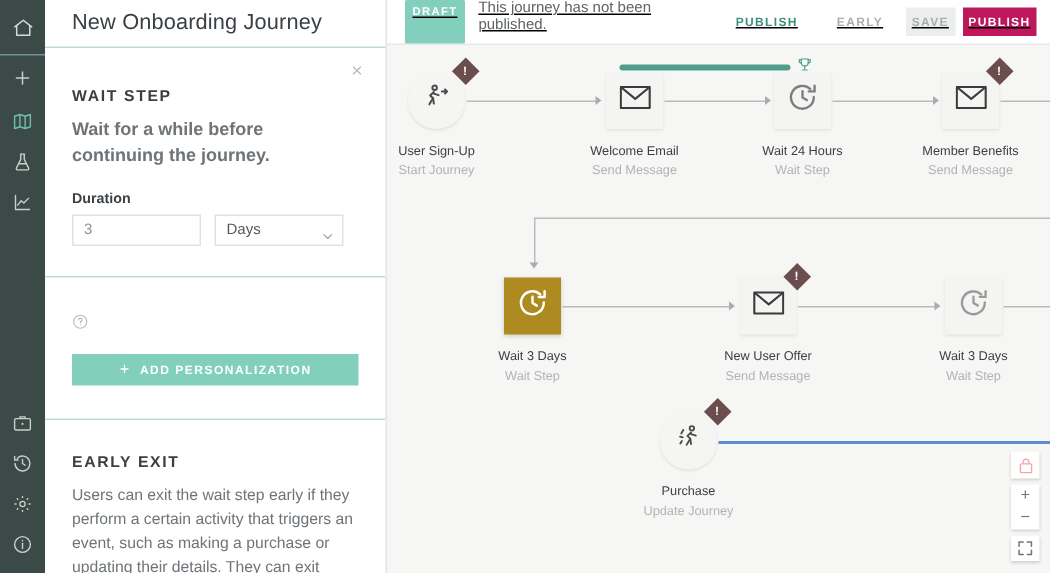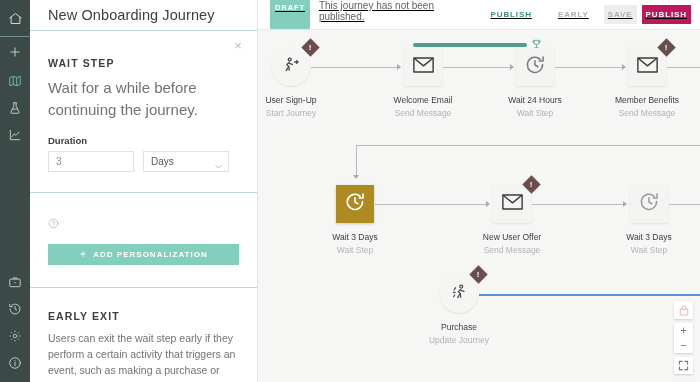--- a/index.html
+++ b/index.html
@@ -53,21 +53,21 @@
   .close-x {
     position: absolute; right: 12px; top: 8px;
     width: 14px; height: 14px; cursor: pointer;
     color: #b9bcbe; font-size: 13px; line-height: 14px; text-align: center;
   }
   .sect-head {
     font-size: 10.5px; font-weight: 700; letter-spacing: 1.1px;
     color: #3b4044; text-transform: uppercase;
     margin-bottom: 8px;
   }
-  .sect-desc { font-size: 15px; color: #6e7478; line-height: 1.45; }
+  .sect-desc { font-size: 12px; color: #6e7478; line-height: 1.45; font-weight: bold; }
   .field-label {
     font-size: 9.5px; font-weight: 700; color: #3b4044;
     margin-top: 15px; margin-bottom: 5px;
   }
   .field-row { display: flex; gap: 9px; }
   .txt-input {
     width: 86px; height: 21px;
     border: 1px solid #dfe1e2; background: #fff;
     font-size: 10px; color: #8d9295;
     padding: 0 7px;

